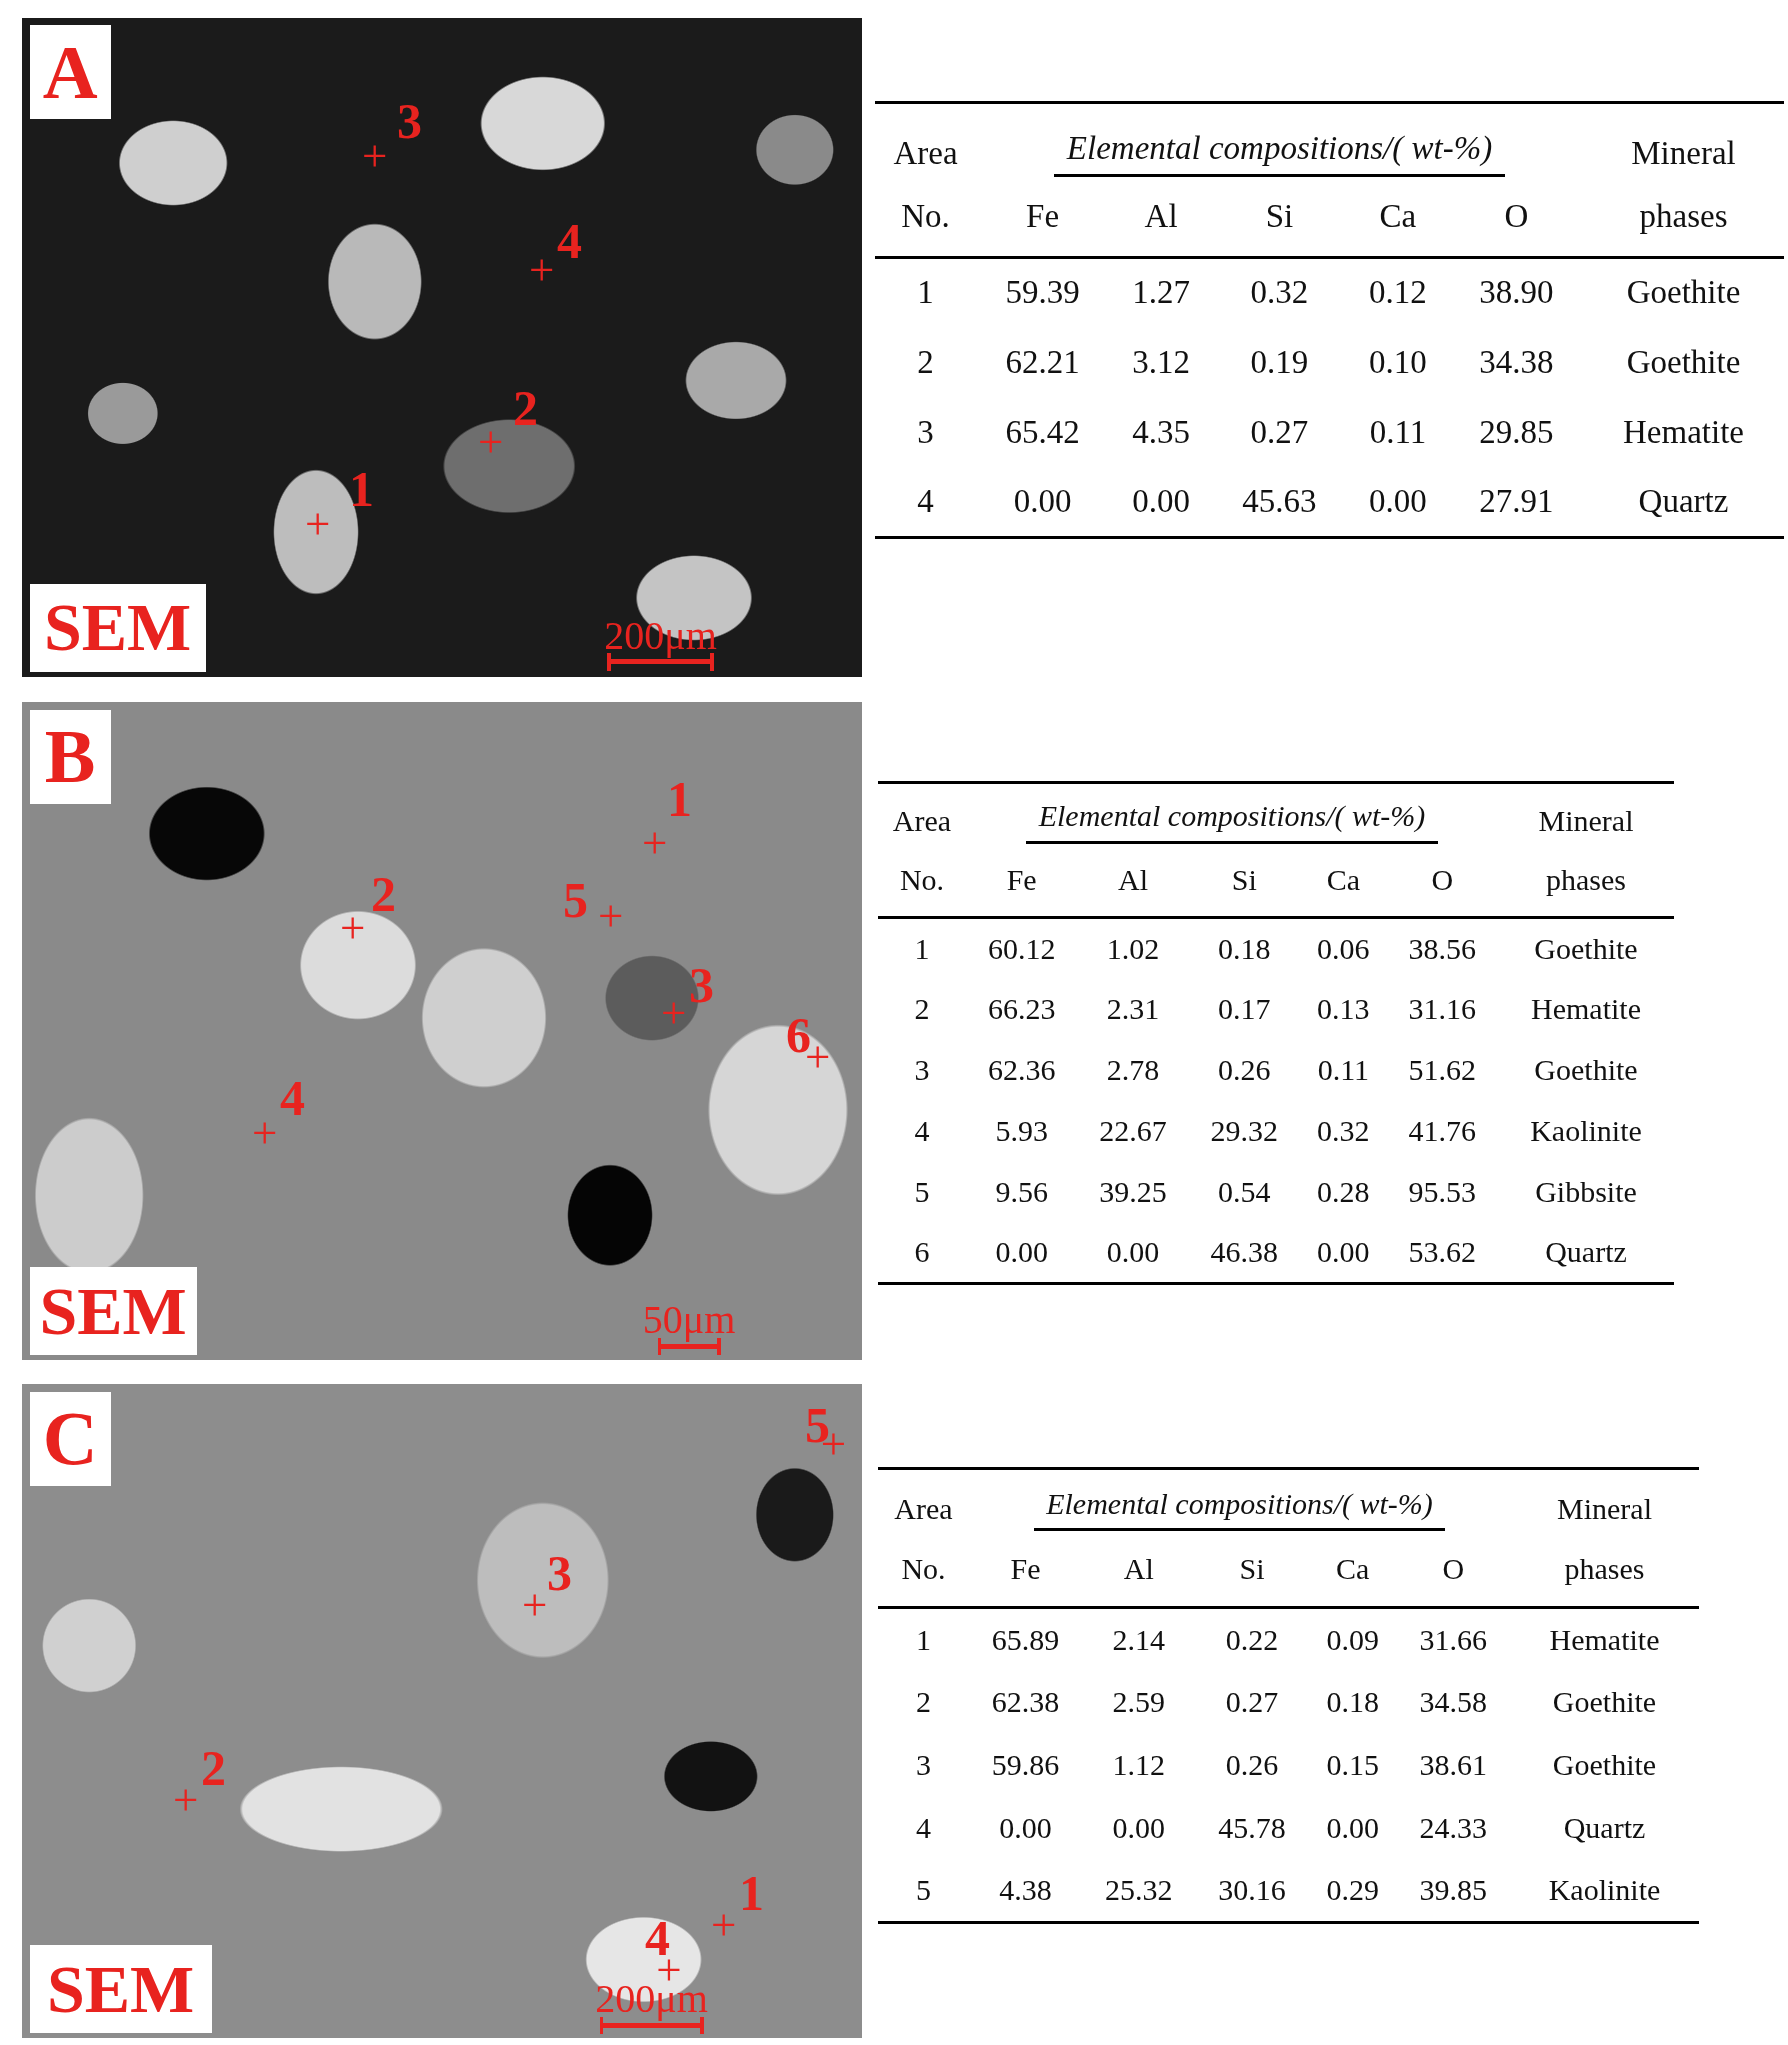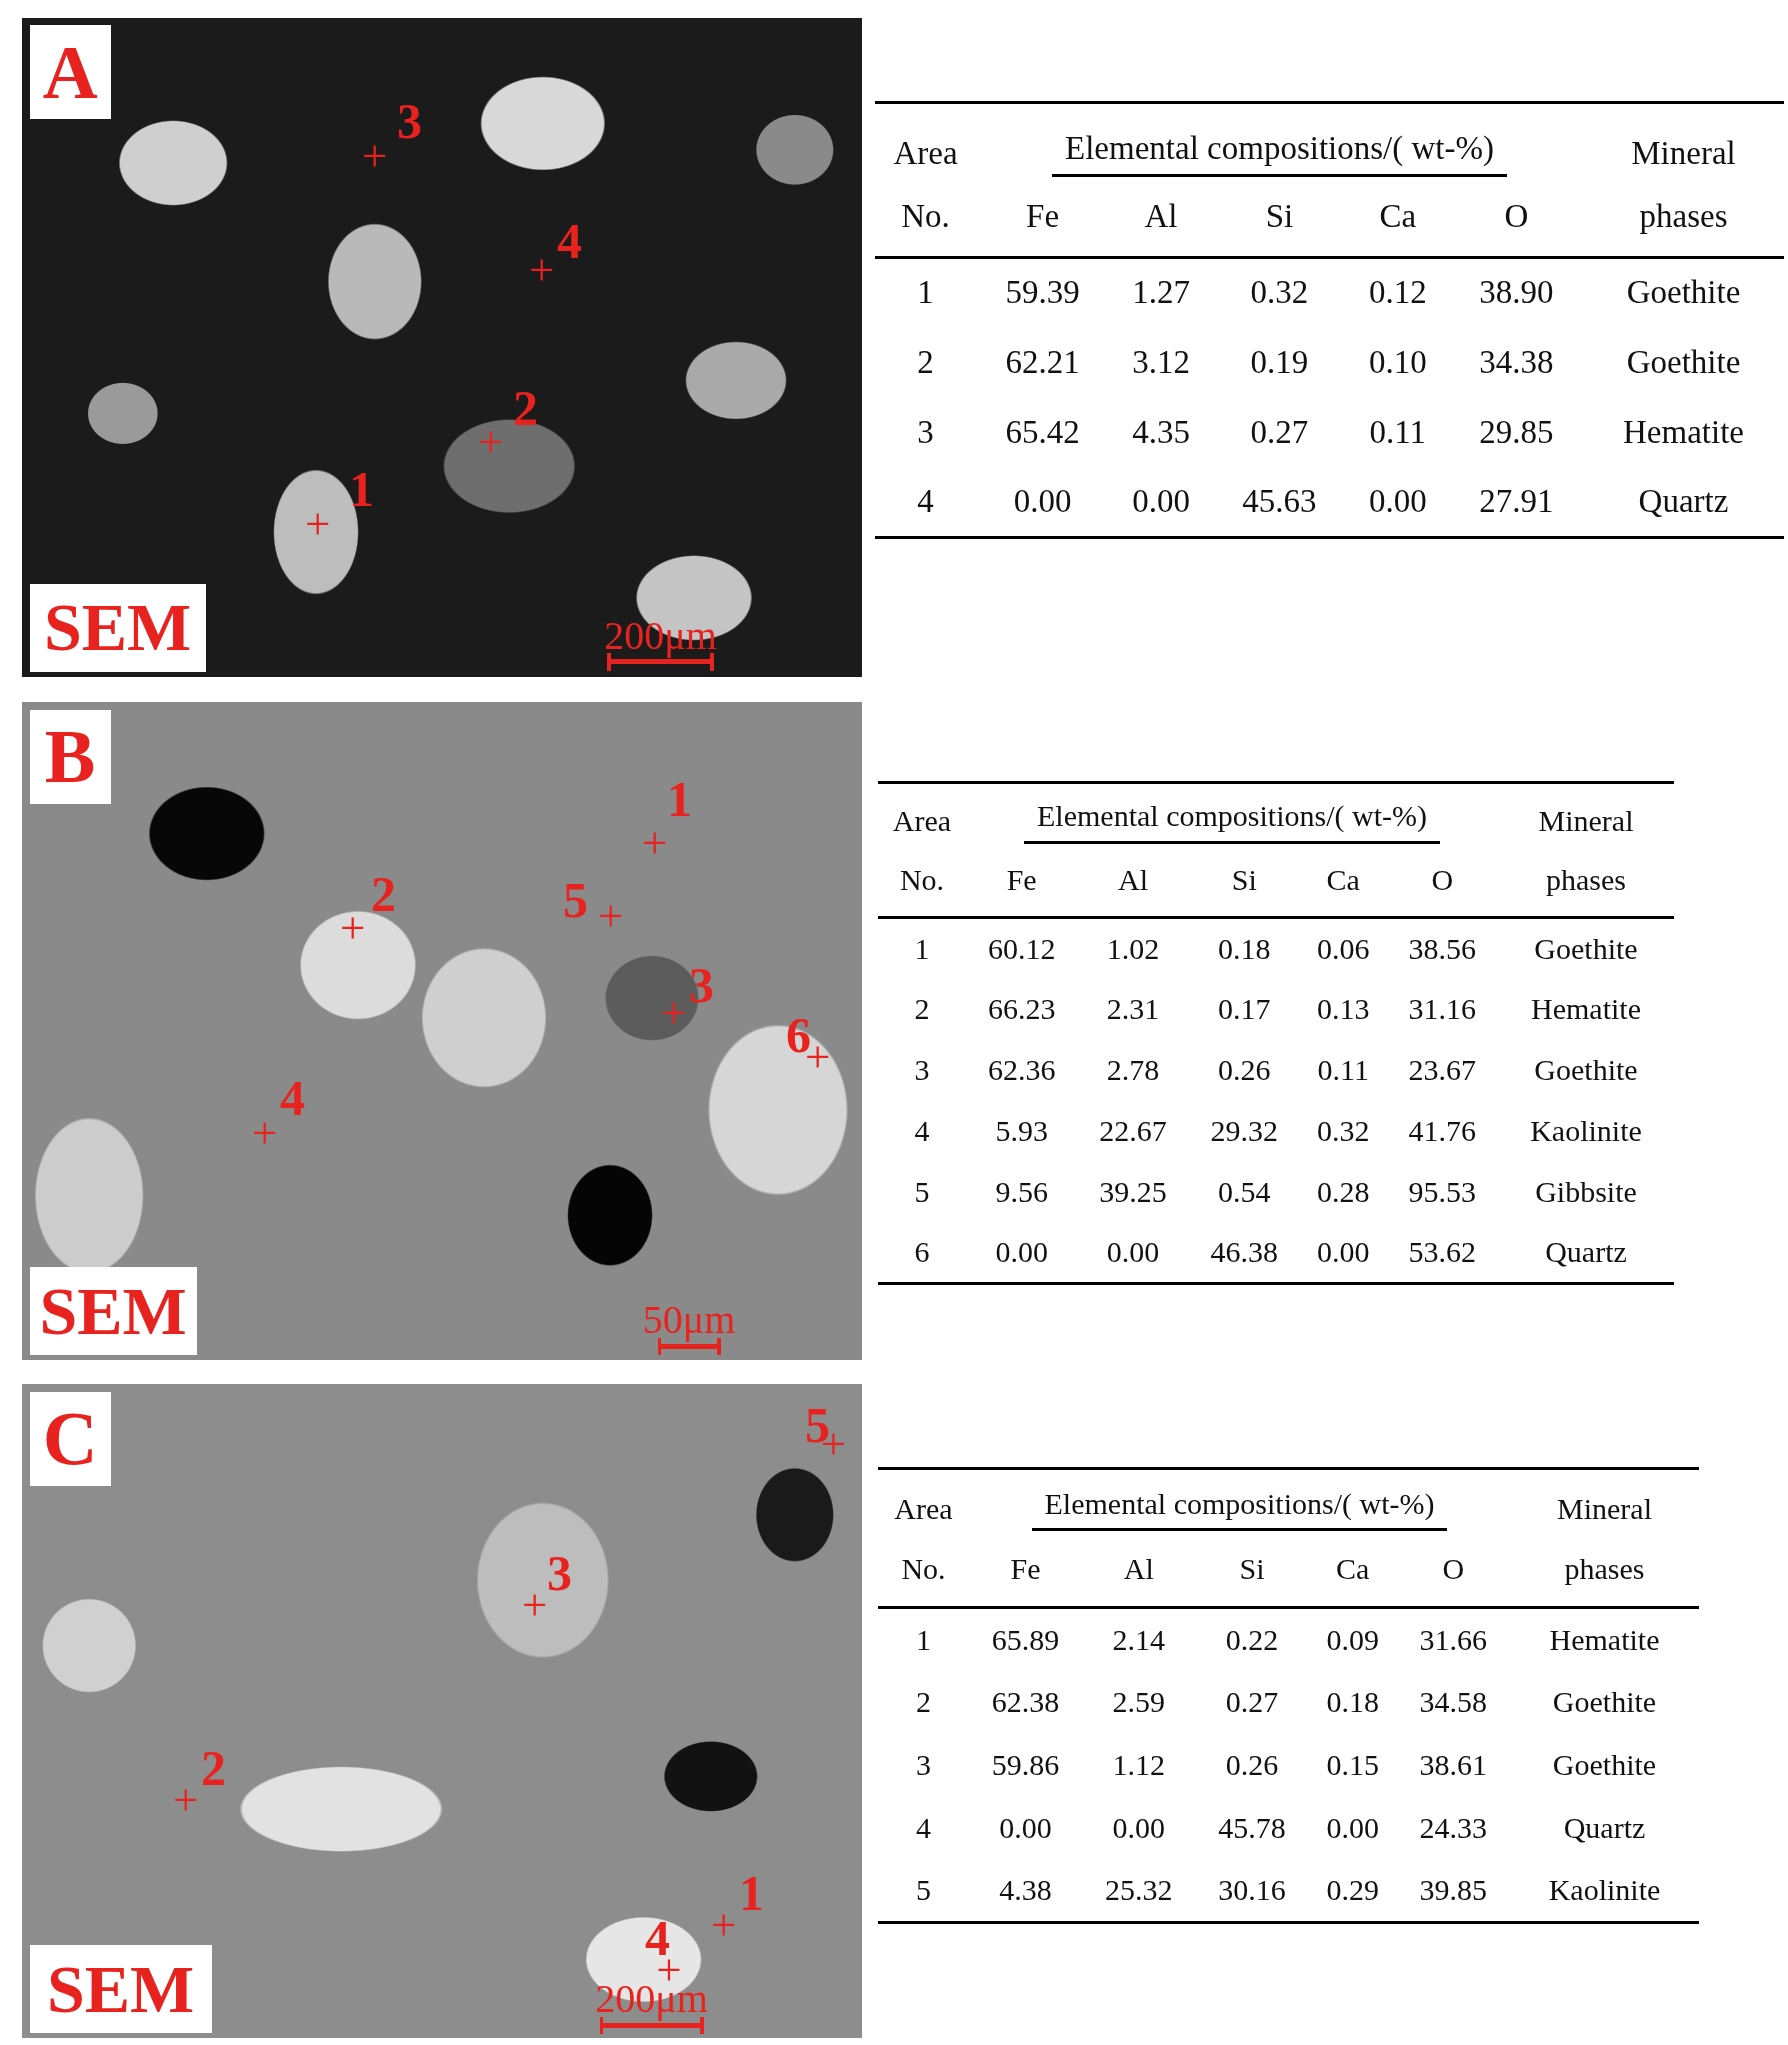--- a/index.html
+++ b/index.html
@@ -42,21 +42,21 @@
   .scale{position:absolute;color:#e8231f;font-weight:normal;font-size:40px;line-height:1;text-align:center;}
   .scale .bar{height:5px;background:#e8231f;margin:3.8px auto 0;position:relative;}
   .scale .bar:before,.scale .bar:after{content:"";position:absolute;top:-6.3px;width:3.8px;height:17.6px;background:#e8231f;}
   .scale .bar:before{left:0}.scale .bar:after{right:0}
 
   table.comp{position:absolute;border-collapse:collapse;font-family:"Liberation Serif","DejaVu Serif",serif;color:#111;}
   table.comp td{text-align:center;padding:0;white-space:nowrap;}
   table.comp tr.top td{border-top:3.8px solid #000;}
   table.comp tr.hdr2 td{border-bottom:3.1px solid #000;text-align:center;}
   table.comp tr.last td{border-bottom:3.8px solid #000;}
-  .ec{position:relative;}
+  .ec{position:relative;font-style:italic;}
   .ec span{display:inline-block;border-bottom:3.1px solid #000;padding:0 12.6px 7.6px;}
 </style>
 </head>
 <body>
 
 <div class="panel" style="top:17.6px;height:659px;">
   <div class="label-box panel-letter">A</div>
   <div class="label-box sem-box">SEM</div>
 
   <div class="marker" style="left:283px;top:459px;">
@@ -211,21 +211,21 @@
         <td>0.13</td>
         <td>31.16</td>
         <td>Hematite</td>
   </tr>
   <tr style="height:61px;">
     <td>3</td>
         <td>62.36</td>
         <td>2.78</td>
         <td>0.26</td>
         <td>0.11</td>
-        <td>23.67</td>
+        <td>51.62</td>
         <td>Goethite</td>
   </tr>
   <tr style="height:61px;">
     <td>4</td>
         <td>5.93</td>
         <td>22.67</td>
         <td>29.32</td>
         <td>0.32</td>
         <td>41.76</td>
         <td>Kaolinite</td>

